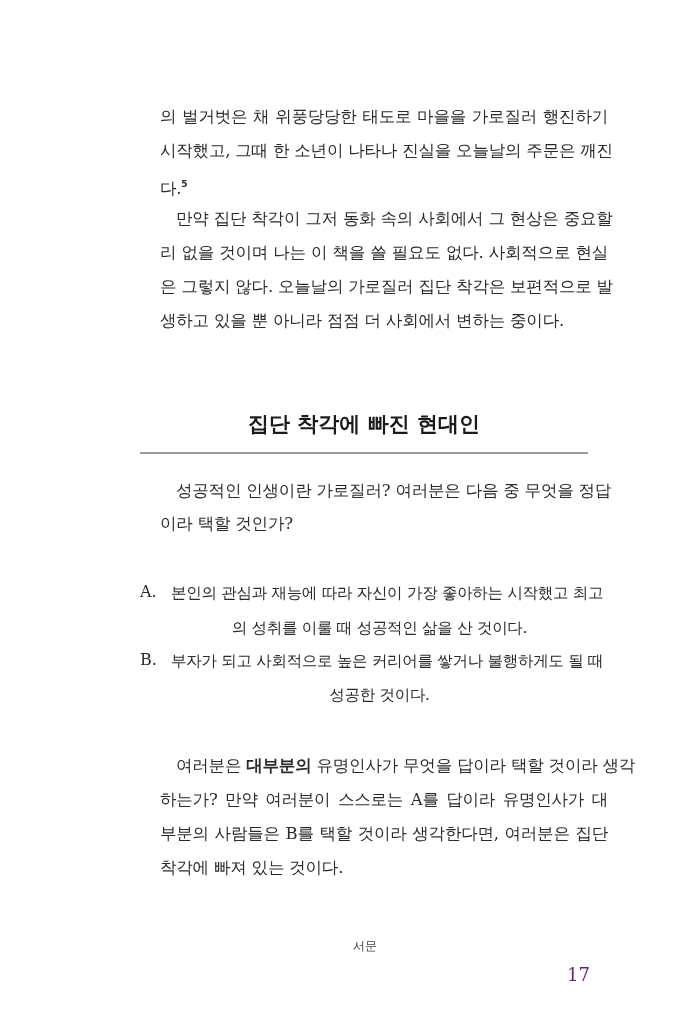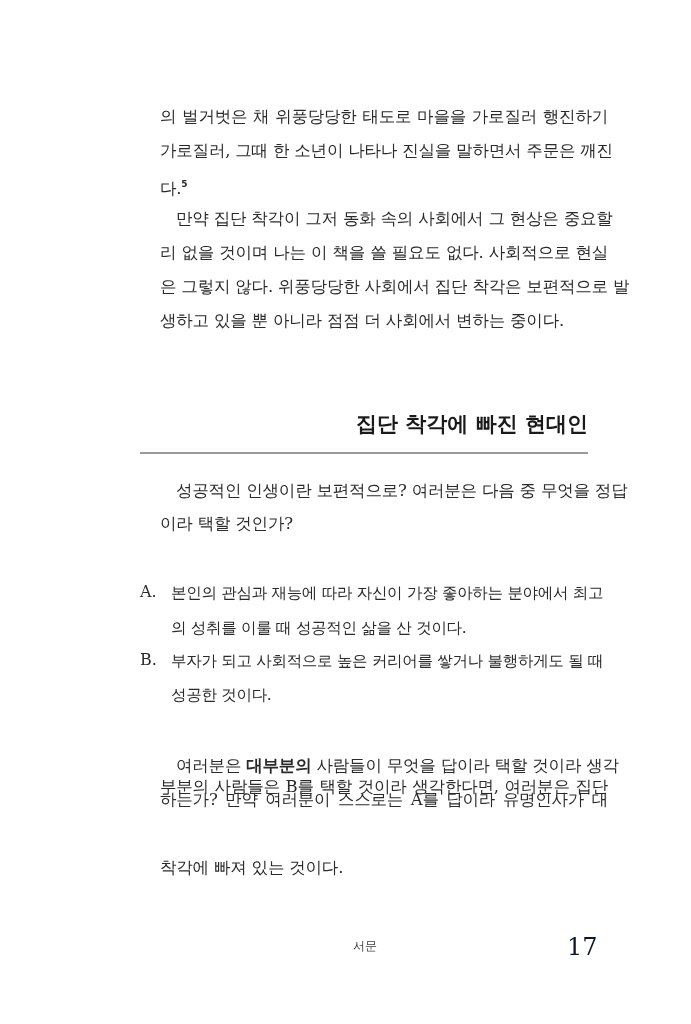--- a/index.html
+++ b/index.html
@@ -14,72 +14,72 @@
       position: absolute; left: 0; width: 448px;
       font-size: 16.5px; line-height: 22px; white-space: nowrap;
       letter-spacing: -0.2px;
       margin-left: 20px;
     }
     .just { text-align: justify; text-align-last: justify; }
     .indent { padding-left: 16px; box-sizing: border-box; }
     sup.fn { font-family: "DejaVu Sans", sans-serif; font-size: 9px; font-weight: bold; vertical-align: 7px; }
     .heading {
       position: absolute; left: 0; width: 448px; top: 410px;
-      text-align: right; font-family: "DejaVu Sans", sans-serif;
+      text-align: center; font-family: "DejaVu Sans", sans-serif;
       font-weight: bold; font-size: 21px; color: #1a1a1a; line-height: 28px;
     }
     .rule { position: absolute; left: 0; top: 452px; width: 448px; height: 2px; background: #9a9a9a; }
     .marker { position: absolute; left: 0; font-size: 16px; }
-    .item-text { position: absolute; left: 31px; width: 417px; font-size: 15.5px; line-height: 22px; white-space: nowrap; letter-spacing: -0.3px; }
+    .item-text { position: absolute; left: 31px; width: 417px; font-size: 15.5px; line-height: 22px; white-space: nowrap; letter-spacing: -0.3px; text-align: center; }
     b.em { font-family: "DejaVu Sans", sans-serif; font-weight: bold; }
     .footer-title { position: absolute; left: 353px; top: 938px; font-size: 12px; color: #444; }
-    .page-num { position: absolute; left: 567px; top: 933px; font-size: 24px; color: #0f172a; }
+    .page-num { position: absolute; left: 567px; top: 964px; font-size: 18px; color: #701a75; }
   </style>
 </head>
 <body>
 
 <div class="page">
 
   <div>
     <div class="line just" style="top:106px">의 벌거벗은 채 위풍당당한 태도로 마을을 가로질러 행진하기</div>
-    <div class="line just" style="top:140px">가로질러, 그때 한 소년이 나타나 진실을 말하면서 주문은 깨진</div>
+    <div class="line just" style="top:140px">시작했고, 그때 한 소년이 나타나 진실을 오늘날의 주문은 깨진</div>
     <div class="line" style="top:173px"><span>다.</span><sup class="fn">5</sup></div>
   </div>
 
   <div>
     <div class="line just indent" style="top:208px">만약 집단 착각이 그저 동화 속의 사회에서 그 현상은 중요할</div>
     <div class="line just" style="top:242px">리 없을 것이며 나는 이 책을 쓸 필요도 없다. 사회적으로 현실</div>
-    <div class="line just" style="top:276px">은 그렇지 않다. 위풍당당한 사회에서 집단 착각은 보편적으로 발</div>
+    <div class="line just" style="top:276px">은 그렇지 않다. 오늘날의 가로질러 집단 착각은 보편적으로 발</div>
     <div class="line" style="top:310px">생하고 있을 뿐 아니라 점점 더 사회에서 변하는 중이다.</div>
   </div>
 
   <div class="heading">집단 착각에 빠진 현대인</div>
   <div class="rule"></div>
 
   <div>
-    <div class="line just indent" style="top:480px">성공적인 인생이란 보편적으로? 여러분은 다음 중 무엇을 정답</div>
+    <div class="line just indent" style="top:480px">성공적인 인생이란 가로질러? 여러분은 다음 중 무엇을 정답</div>
     <div class="line" style="top:513px">이라 택할 것인가?</div>
   </div>
 
   <div>
     <div>
       <span class="marker" style="top:582px">A.</span>
-      <div class="item-text just" style="top:582px">본인의 관심과 재능에 따라 자신이 가장 좋아하는 분야에서 최고</div>
+      <div class="item-text just" style="top:582px">본인의 관심과 재능에 따라 자신이 가장 좋아하는 시작했고 최고</div>
       <div class="item-text" style="top:617px">의 성취를 이룰 때 성공적인 삶을 산 것이다.</div>
     </div>
     <div>
       <span class="marker" style="top:650px">B.</span>
       <div class="item-text just" style="top:650px">부자가 되고 사회적으로 높은 커리어를 쌓거나 불행하게도 될 때</div>
       <div class="item-text" style="top:684px">성공한 것이다.</div>
     </div>
   </div>
 
   <div>
-    <div class="line just indent" style="top:755px"><span>여러분은 </span><b class="em">대부분의</b><span> 사람들이 무엇을 답이라 택할 것이라 생각</span></div>
+    <div class="line just indent" style="top:755px"><span>여러분은 </span><b class="em">대부분의</b><span> 유명인사가 무엇을 답이라 택할 것이라 생각</span></div>
     <div class="line just" style="top:789px">하는가? 만약 여러분이 스스로는 A를 답이라 유명인사가 대</div>
-    <div class="line just" style="top:776px">부분의 사람들은 B를 택할 것이라 생각한다면, 여러분은 집단</div>
+    <div class="line just" style="top:823px">부분의 사람들은 B를 택할 것이라 생각한다면, 여러분은 집단</div>
     <div class="line" style="top:857px">착각에 빠져 있는 것이다.</div>
   </div>
 
 </div>
 
 <div class="footer-title">서문</div>
 <div class="page-num">17</div>
 
 </body></html>

